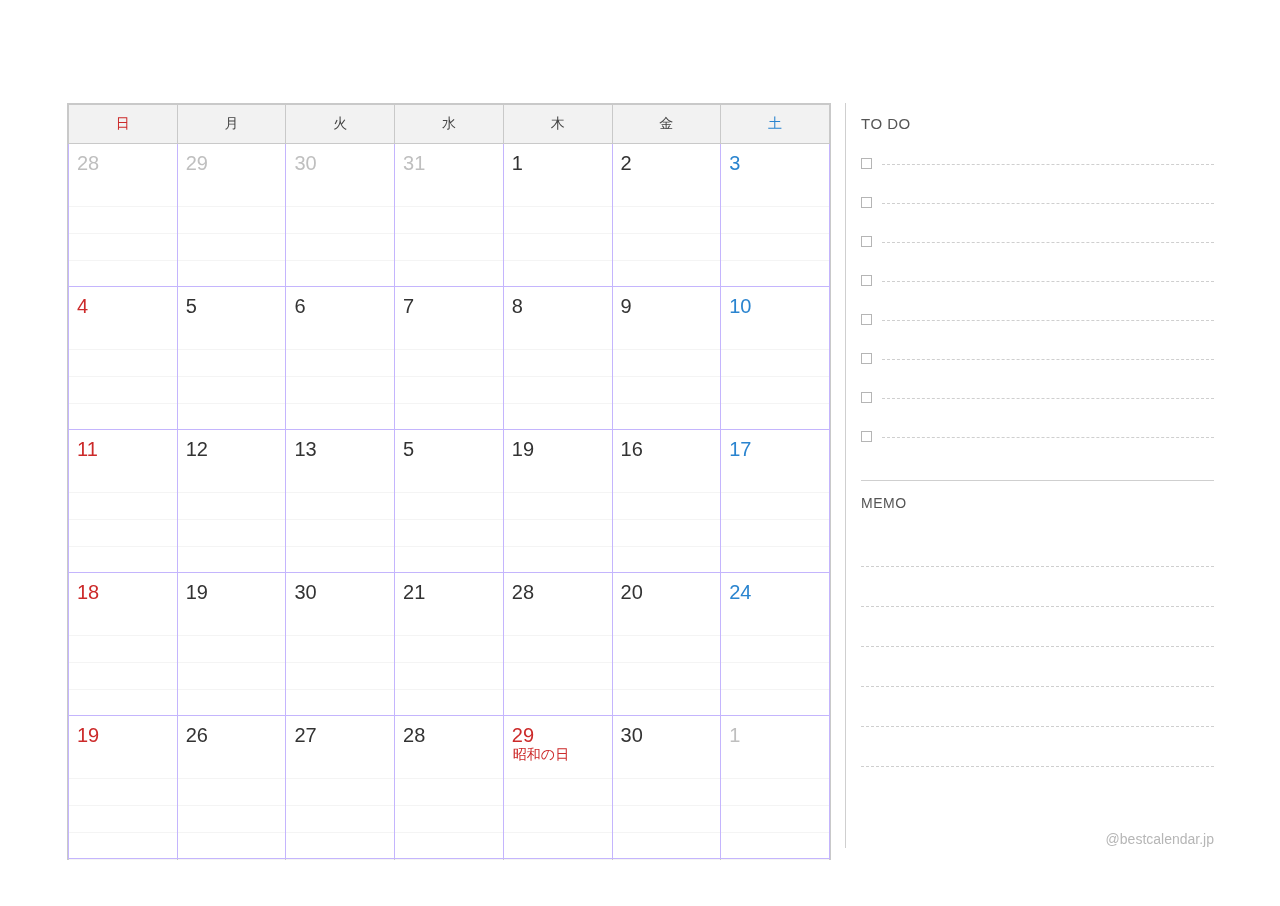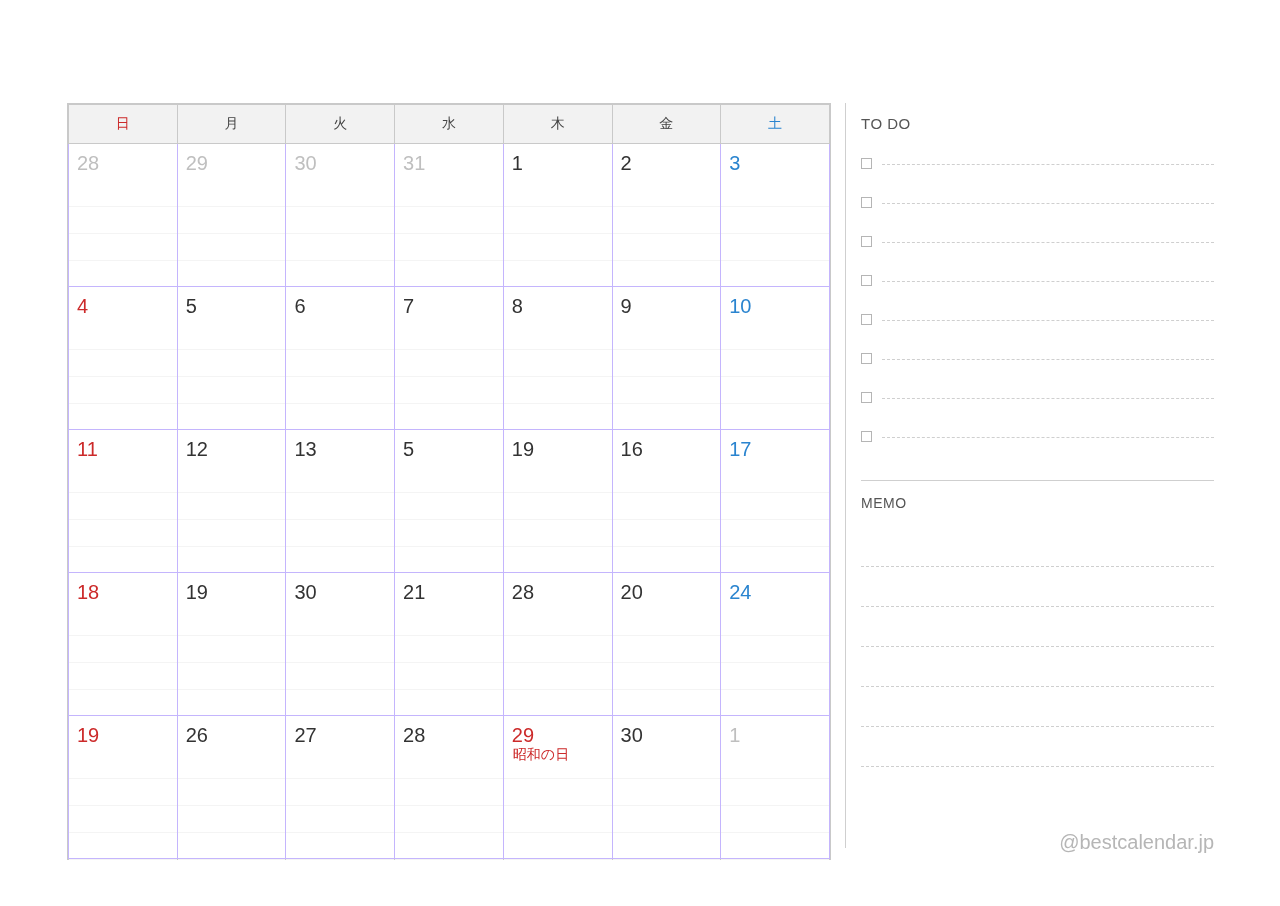--- a/index.html
+++ b/index.html
@@ -173,21 +173,21 @@
     margin: 12px 0 14px 0;
   }
   .memoline {
     border-bottom: 1px dashed #cfcfcf;
     height: 39px;
   }
   .credit {
     position: absolute;
     right: 66px;
     top: 831px;
-    font-size: 20px;
+    font-size: 14px;
     color: #b6b6b6;
     margin-left: 40px;
   }
 </style>
 </head>
 <body>
 
 <div class="page">
 
 

